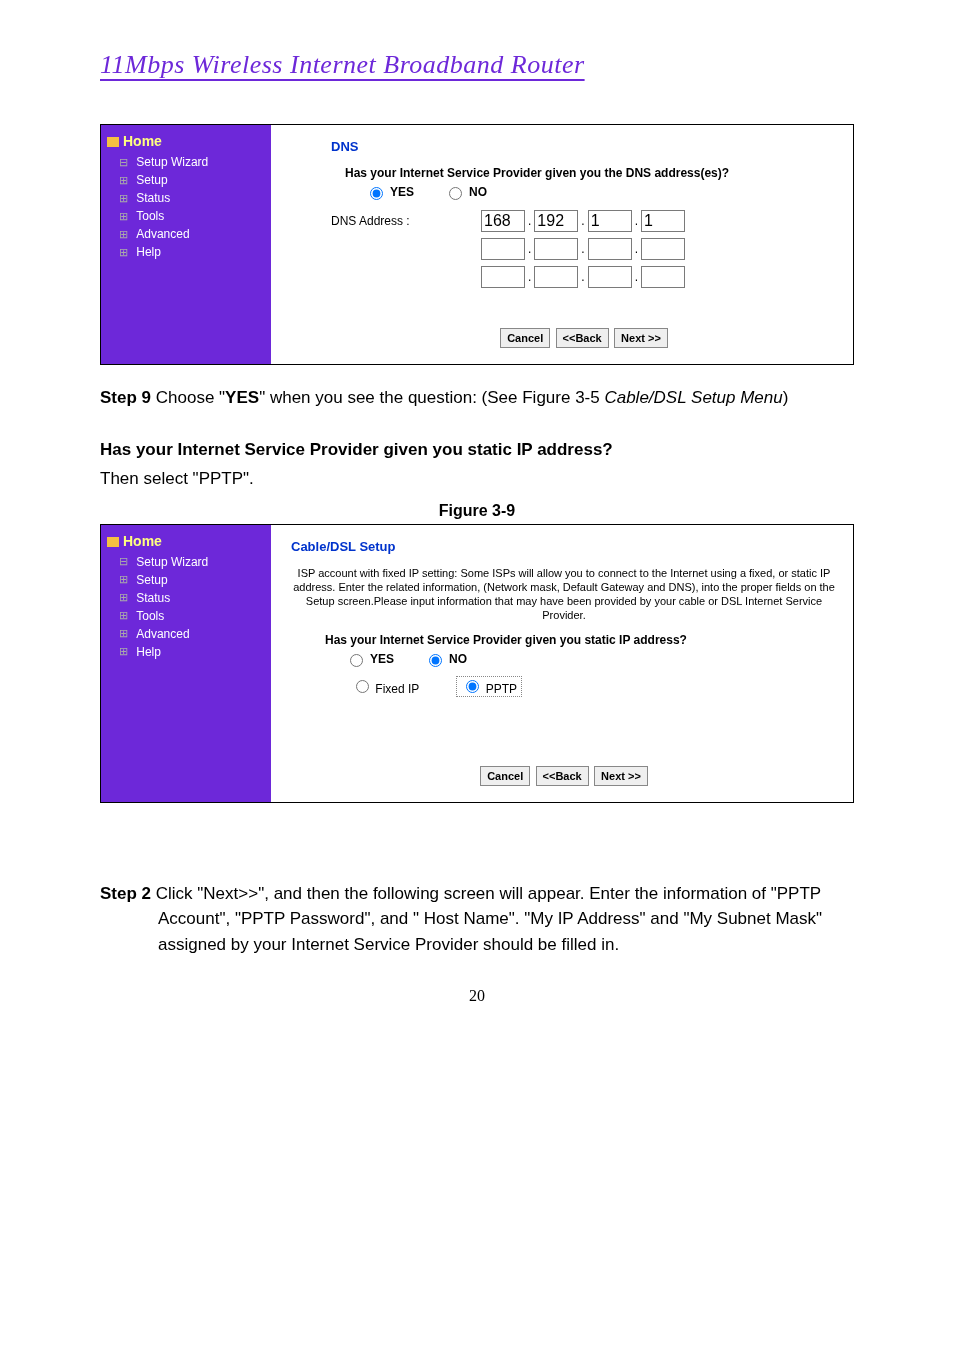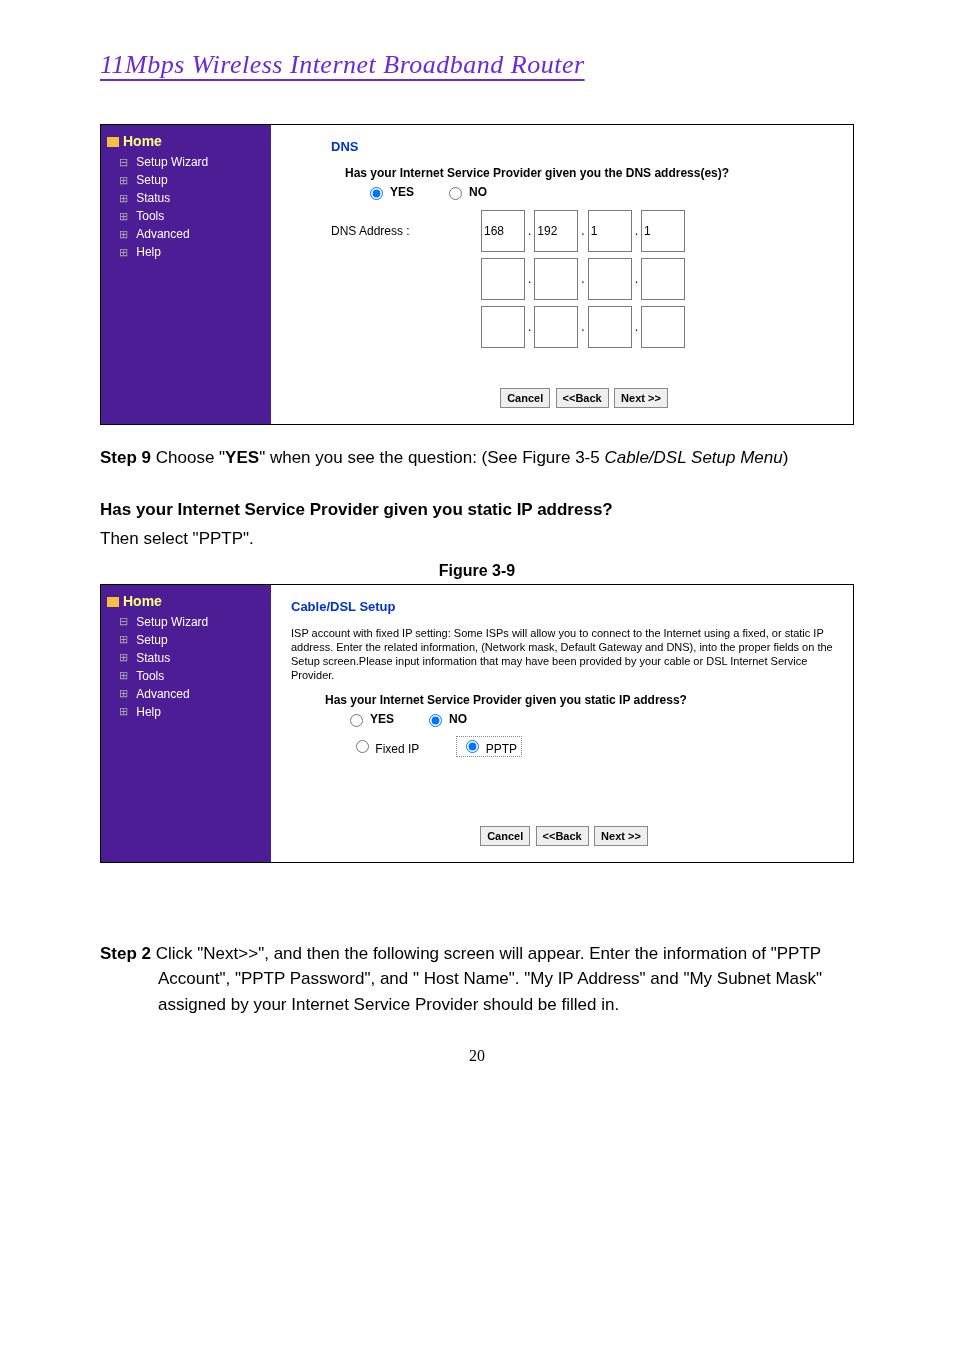--- a/index.html
+++ b/index.html
@@ -29,21 +29,21 @@
 
   
   .frame {
     border: 1px solid #000;
     display: flex;
     background: #fff;
     margin-bottom: 20px;
   }
   .sidebar {
     width: 170px;
-    background: #4c1d95;
+    background: #6d28d9;
     padding: 6px 4px;
     box-sizing: border-box;
     font-size: 12px;
     color: #fff;
   }
   .side-home {
     color: #ffff80;
     font-weight: bold;
     font-size: 14px;
     padding: 2px 2px 4px 2px;
@@ -106,22 +106,22 @@
   }
   .ip-inputs {
     display: flex;
     gap: 2px;
     align-items: center;
   }
   .ip-inputs input {
     width: 38px;
     height: 18px;
     border: 1px solid #7a7a7a;
-    font-size: 12px;
-    padding: 11px 2px;
+    font-size: 16px;
+    padding: 1px 2px;
   }
   .dot {
     padding: 0 1px;
   }
   .btn-row {
     text-align: center;
     margin-top: 40px;
   }
   .btn {
     font-size: 11px;
@@ -129,20 +129,21 @@
     border: 1px solid #888;
     background: #efefef;
     font-weight: bold;
     margin: 0 1px;
     height: 20px;
   }
   .desc-text {
     font-size: 11px;
     line-height: 1.3;
     margin-bottom: 10px;
+    text-align: center;
   }
 
   
   .sec-heading {
     font-weight: bold;
     font-size: 18px;
     margin: 20px 0 8px 0;
   }
   .body-text {
     font-size: 17px;

